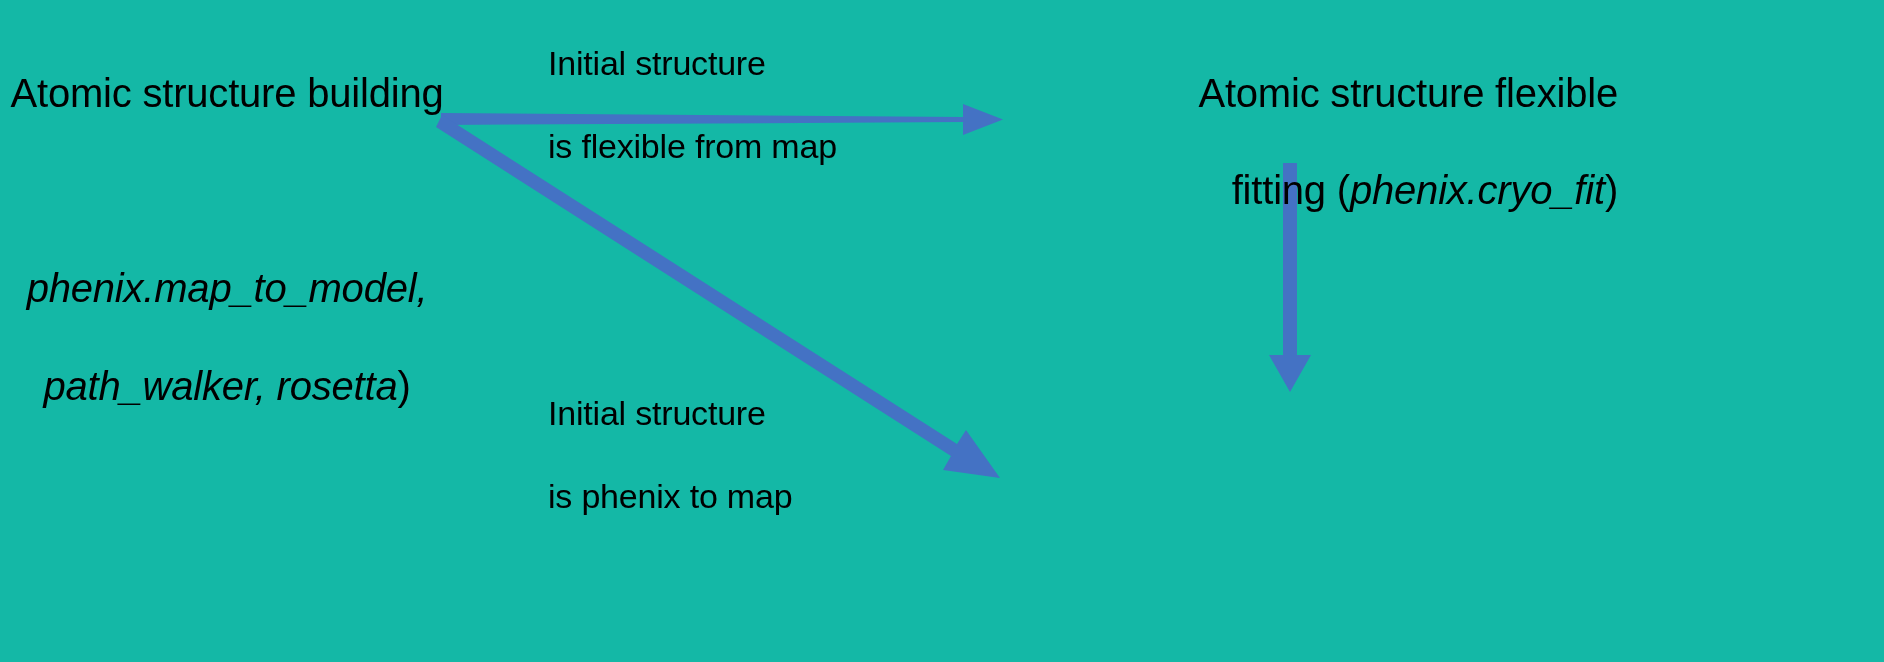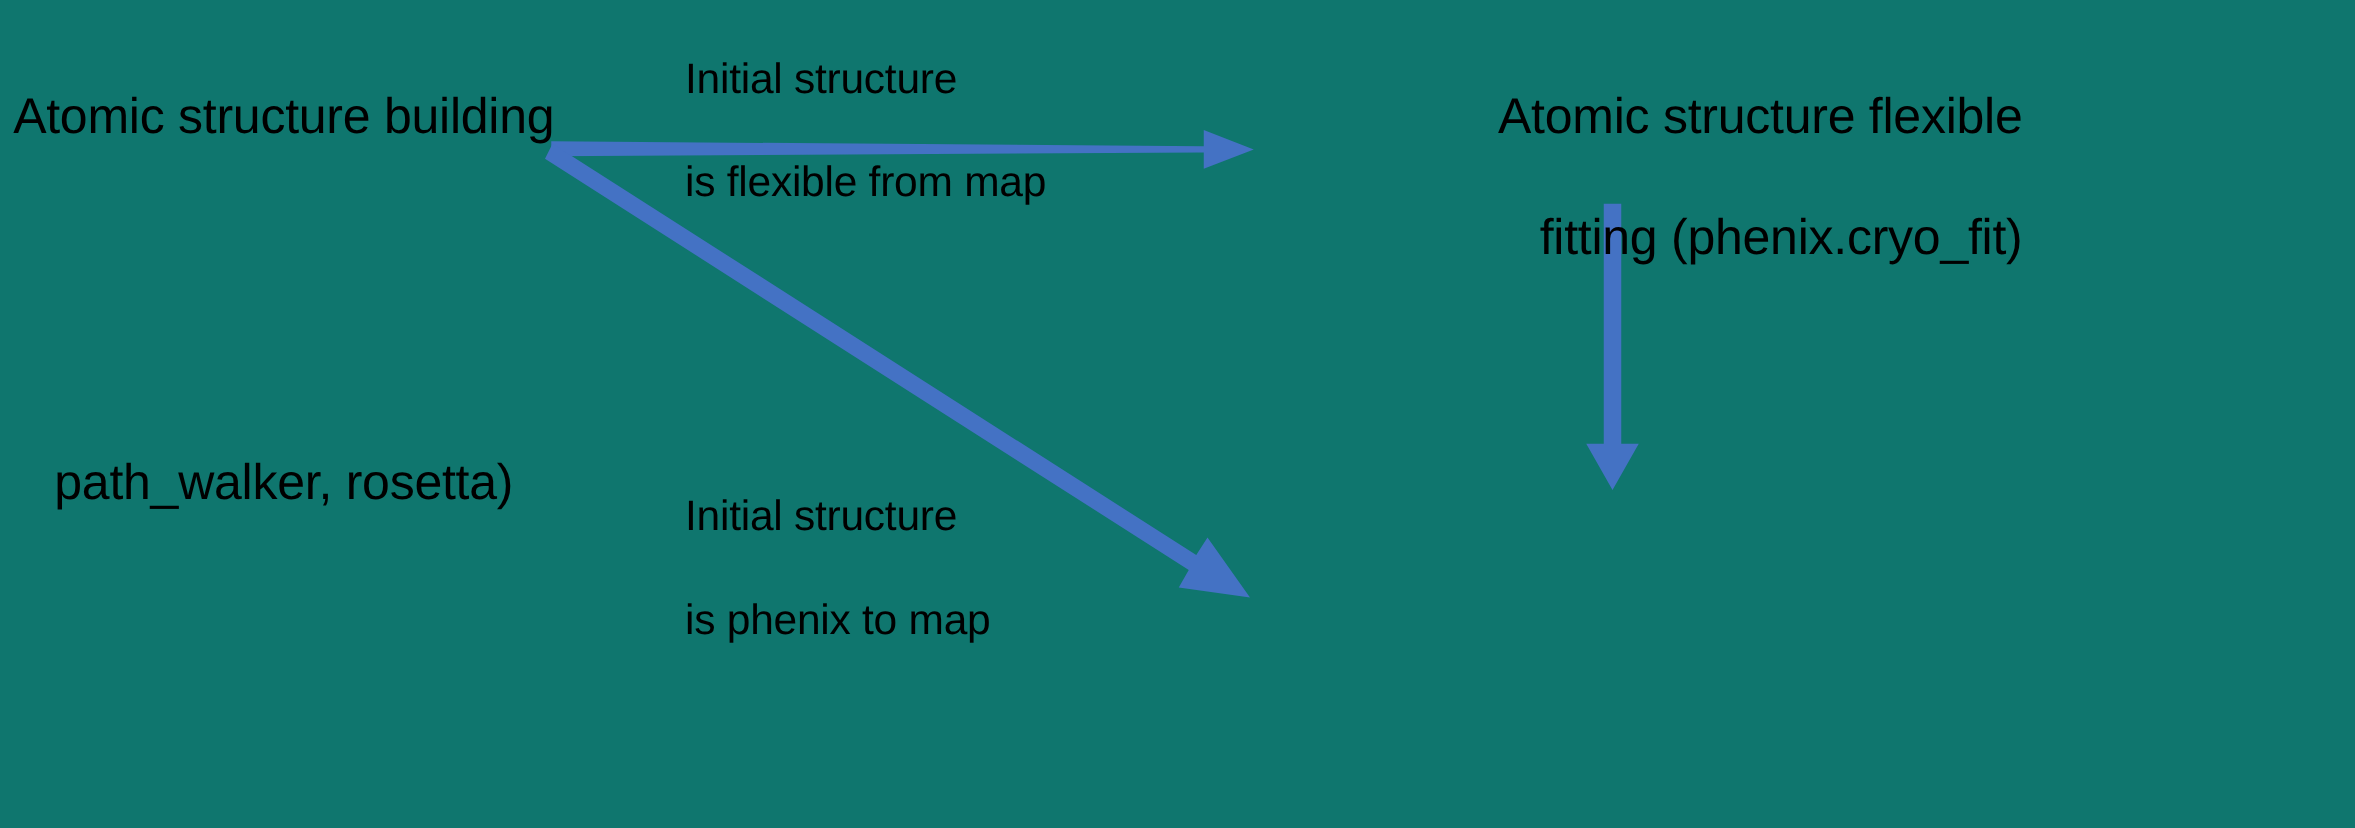--- a/index.html
+++ b/index.html
@@ -5,39 +5,40 @@
 <style>
   html, body {
     margin: 0;
     padding: 0;
     background: #ffffff;
   }
   #canvas {
     position: relative;
     width: 1884px;
     height: 662px;
-    background: #0f766e;
+    background: #14b8a6;
     overflow: hidden;
     font-family: "Liberation Sans", "DejaVu Sans", sans-serif;
     color: #000000;
   }
   .txt {
     position: absolute;
     white-space: pre-line;
     color: #000000;
     line-height: 1.22;
     letter-spacing: -0.2px;
   }
   .node-label {
     font-size: 40px;
   }
   .edge-label {
     font-size: 34px;
   }
   .it {
+    font-style: italic;
     margin-top: 39px;
   }
   
   #block-build {
     left: 2px;
     top: 20px;
     width: 450px;
     text-align: center;
   }
   #label-different {
@@ -90,21 +91,21 @@
     </g>
 
     <g>
       <path d="M 1283 163 L 1297 163 L 1297 355 L 1311 355 L 1290 392 L 1269 355 L 1283 355 Z" fill="#4472c4"></path>
     </g>
   </svg>
 
   <div class="txt node-label" id="block-build">
     <span>Atomic structure building</span><br>
     <br>
-    <br>
+    <span class="it">phenix.map_to_model,</span><br>
     <span class="it">path_walker, rosetta</span><span>)</span>
   </div>
 
   <div class="txt edge-label" id="label-different">
     <span>Initial structure</span><br>
     <span>is flexible from map</span>
   </div>
 
   <div class="txt node-label" id="block-fitting">
     <span>Atomic structure flexible</span><br>

